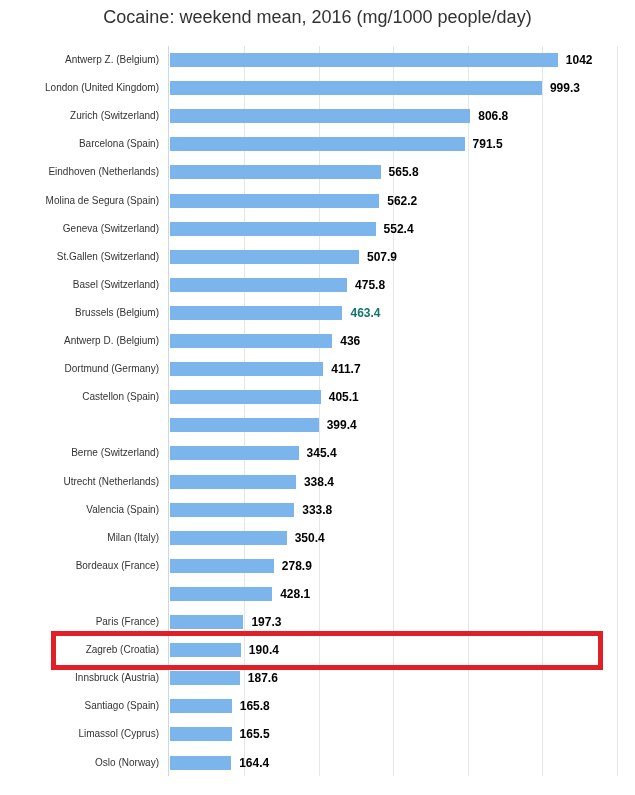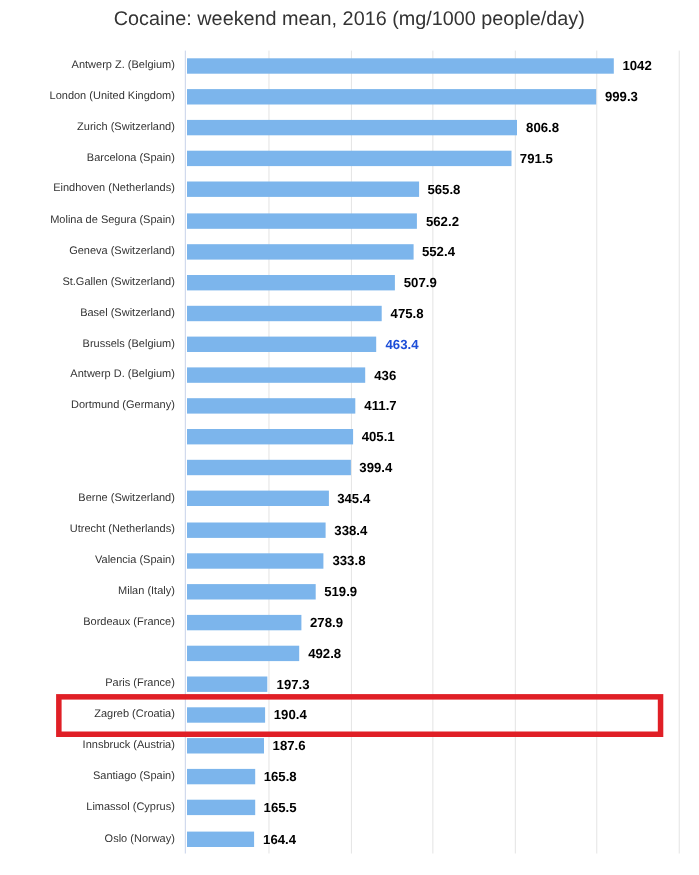--- a/index.html
+++ b/index.html
@@ -121,33 +121,34 @@
           <div class="val" style="left: 367.023px; color: rgb(0, 0, 0);">507.9</div>
         </div>
         <div class="row" style="top: 270.8px;">
           <div class="cat" style="color: rgb(51, 51, 51);">Basel (Switzerland)</div>
           <div class="bar" style="width: 177.077px; background: rgb(124, 181, 236);"></div>
           <div class="val" style="left: 355.077px; color: rgb(0, 0, 0);">475.8</div>
         </div>
         <div class="row" style="top: 298.9px;">
           <div class="cat" style="color: rgb(51, 51, 51);">Brussels (Belgium)</div>
           <div class="bar" style="width: 172.462px; background: rgb(124, 181, 236);"></div>
-          <div class="val" style="left: 350.462px; color: #1d4ed8;">463.4</div>
+          <div class="val" style="left: 350.462px; color: #0f766e;">463.4</div>
         </div>
         <div class="row" style="top: 327px;">
           <div class="cat" style="color: rgb(51, 51, 51);">Antwerp D. (Belgium)</div>
           <div class="bar" style="width: 162.265px; background: rgb(124, 181, 236);"></div>
           <div class="val" style="left: 340.265px; color: rgb(0, 0, 0);">436</div>
         </div>
         <div class="row" style="top: 355.1px;">
           <div class="cat" style="color: rgb(51, 51, 51);">Dortmund (Germany)</div>
           <div class="bar" style="width: 153.221px; background: rgb(124, 181, 236);"></div>
           <div class="val" style="left: 331.221px; color: rgb(0, 0, 0);">411.7</div>
         </div>
         <div class="row" style="top: 383.2px;">
+          <div class="cat" style="color: rgb(51, 51, 51);">Castellon (Spain)</div>
           <div class="bar" style="width: 150.765px; background: rgb(124, 181, 236);"></div>
           <div class="val" style="left: 328.765px; color: rgb(0, 0, 0);">405.1</div>
         </div>
         <div class="row" style="top: 411.3px;">
           <div class="bar" style="width: 148.643px; background: rgb(124, 181, 236);"></div>
           <div class="val" style="left: 326.643px; color: rgb(0, 0, 0);">399.4</div>
         </div>
         <div class="row" style="top: 439.4px;">
           <div class="cat" style="color: rgb(51, 51, 51);">Berne (Switzerland)</div>
           <div class="bar" style="width: 128.546px; background: rgb(124, 181, 236);"></div>
@@ -159,30 +160,30 @@
           <div class="val" style="left: 303.941px; color: rgb(0, 0, 0);">338.4</div>
         </div>
         <div class="row" style="top: 495.6px;">
           <div class="cat" style="color: rgb(51, 51, 51); padding-left: 11px;">Valencia (Spain)</div>
           <div class="bar" style="width: 124.229px; background: rgb(124, 181, 236);"></div>
           <div class="val" style="left: 302.229px; color: rgb(0, 0, 0);">333.8</div>
         </div>
         <div class="row" style="top: 523.7px;">
           <div class="cat" style="color: rgb(51, 51, 51);">Milan (Italy)</div>
           <div class="bar" style="width: 116.674px; background: rgb(124, 181, 236);"></div>
-          <div class="val" style="left: 294.674px; color: rgb(0, 0, 0);">519.9</div>
+          <div class="val" style="left: 294.674px; color: rgb(0, 0, 0);">350.4</div>
         </div>
         <div class="row" style="top: 551.8px;">
           <div class="cat" style="color: rgb(51, 51, 51); padding-left: 20px;">Bordeaux (France)</div>
           <div class="bar" style="width: 103.797px; background: rgb(124, 181, 236);"></div>
           <div class="val" style="left: 281.797px; color: rgb(0, 0, 0);">278.9</div>
         </div>
         <div class="row" style="top: 579.9px;">
           <div class="bar" style="width: 102.16px; background: rgb(124, 181, 236);"></div>
-          <div class="val" style="left: 280.16px; color: rgb(0, 0, 0);">492.8</div>
+          <div class="val" style="left: 280.16px; color: rgb(0, 0, 0);">428.1</div>
         </div>
         <div class="row" style="top: 608px;">
           <div class="cat" style="color: rgb(51, 51, 51);">Paris (France)</div>
           <div class="bar" style="width: 73.4285px; background: rgb(124, 181, 236);"></div>
           <div class="val" style="left: 251.428px; color: rgb(0, 0, 0);">197.3</div>
         </div>
         <div class="row" style="top: 636.1px;">
           <div class="cat" style="color: rgb(51, 51, 51);">Zagreb (Croatia)</div>
           <div class="bar" style="width: 70.8605px; background: rgb(124, 181, 236);"></div>
           <div class="val" style="left: 248.861px; color: rgb(0, 0, 0);">190.4</div>

